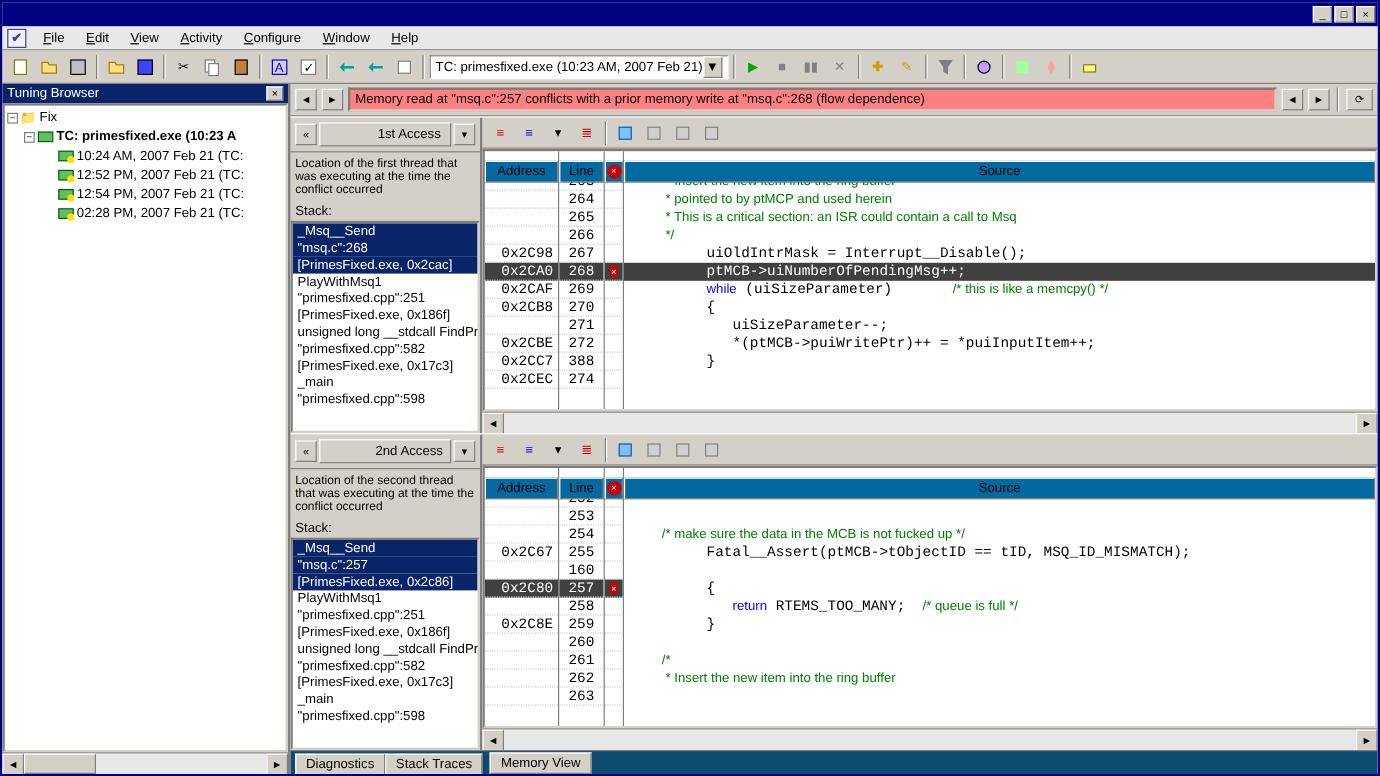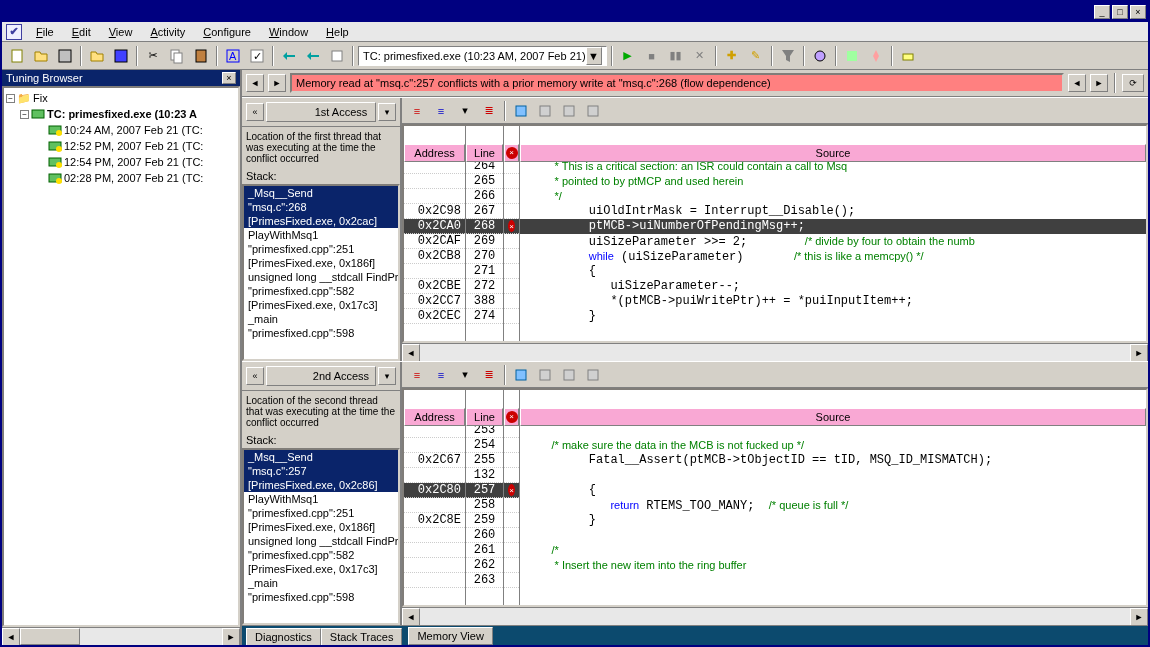--- a/index.html
+++ b/index.html
@@ -38,21 +38,21 @@
 .stack-list { flex: 1; background: #fff; border: 2px inset #d4d0c8; overflow: auto; }
 .stack-item { padding: 1px 4px; white-space: nowrap; cursor: pointer; }
 .stack-item.sel { background: #0a246a; color: #fff; }
 .source-panel { flex: 1; display: flex; flex-direction: column; overflow: hidden; }
 .src-toolbar { height: 26px; background: #d4d0c8; display: flex; align-items: center; padding: 0 4px; gap: 2px; border-bottom: 1px solid #808080; }
 .src-body { flex: 1; display: flex; overflow: hidden; border: 2px inset #d4d0c8; background: #fff; }
 .addr-col { width: 62px; border-right: 1px solid #808080; }
 .line-col { width: 38px; border-right: 1px solid #808080; }
 .bp-col { width: 16px; border-right: 1px solid #808080; }
 .src-col { flex: 1; overflow: hidden; position: relative; }
-.col-head { height: 18px; background: #f9a8d4; border: 1px solid #808080; border-top-color: #fff; border-left-color: #fff; text-align: center; line-height: 16px; position: sticky; top: 18px; }
+.col-head { height: 18px; background: #0369a1; border: 1px solid #808080; border-top-color: #fff; border-left-color: #fff; text-align: center; line-height: 16px; position: sticky; top: 8px; }
 .col-head.bp { display: flex; align-items: center; justify-content: center; }
 .row { height: 15px; line-height: 15px; font-family: 'Courier New', monospace; font-size: 12px; text-align: right; padding: 0 4px; border-bottom: 1px dotted #ccc; }
 .row.center { text-align: center; }
 .row.hl { background: #404040; color: #fff; }
 .src-row { height: 15px; line-height: 15px; font-family: 'Courier New', monospace; font-size: 12px; padding: 0 4px; white-space: pre; }
 .src-row.hl { background: #404040; color: #fff; }
 .kw { color: #0000ff; }
 .cm { color: #008000; }
 .src-scroll { overflow: auto; height: calc(100% - 18px); }
 .bp-dot { display: flex; align-items: center; justify-content: center; }
@@ -383,26 +383,25 @@
                   <div class="row center bp-dot"></div>
                   <div class="row center bp-dot"></div>
                   <div class="row center bp-dot"></div>
                   <div class="row center bp-dot"></div>
                 </div>
               </div>
               <div class="src-col">
                 <div class="col-head">Source</div>
                 <div class="src-scroll" style="overflow-x:auto">
                   <div class="src-row"><span class="cm">          * Insert the new item into the ring buffer</span></div>
+                  <div class="src-row"><span class="cm">          * pointed to by ptMCP and used herein</span></div>
                   <div class="src-row"><span class="cm">          * This is a critical section: an ISR could contain a call to Msq</span></div>
-                  <div class="src-row"><span class="cm">          * pointed to by ptMCP and used herein</span></div>
                   <div class="src-row"><span class="cm">          */</span></div>
                   <div class="src-row">         uiOldIntrMask = Interrupt__Disable();</div>
                   <div class="src-row hl">         ptMCB-&gt;uiNumberOfPendingMsg++;</div>
-                  <div class="src-row">         uiSizeParameter &gt;&gt;= 2;        <span class="cm">/* divide by four to obtain the numb</span></div>
                   <div class="src-row">         <span class="kw">while</span> (uiSizeParameter)       <span class="cm">/* this is like a memcpy() */</span></div>
                   <div class="src-row">         {</div>
                   <div class="src-row">            uiSizeParameter--;</div>
                   <div class="src-row">            *(ptMCB-&gt;puiWritePtr)++ = *puiInputItem++;</div>
                   <div class="src-row">         }</div>
                 </div>
               </div>
             </div>
             <div class="bottom-scroll">
               <div class="navbtn">◄</div>
@@ -480,21 +479,21 @@
                   <div class="row"></div>
                 </div>
               </div>
               <div class="line-col">
                 <div class="col-head">Line</div>
                 <div class="src-scroll">
                   <div class="row center">252</div>
                   <div class="row center">253</div>
                   <div class="row center">254</div>
                   <div class="row center">255</div>
-                  <div class="row center">132</div>
+                  <div class="row center">160</div>
                   <div class="row center hl">257</div>
                   <div class="row center">258</div>
                   <div class="row center">259</div>
                   <div class="row center">260</div>
                   <div class="row center">261</div>
                   <div class="row center">262</div>
                   <div class="row center">263</div>
                 </div>
               </div>
               <div class="bp-col">

